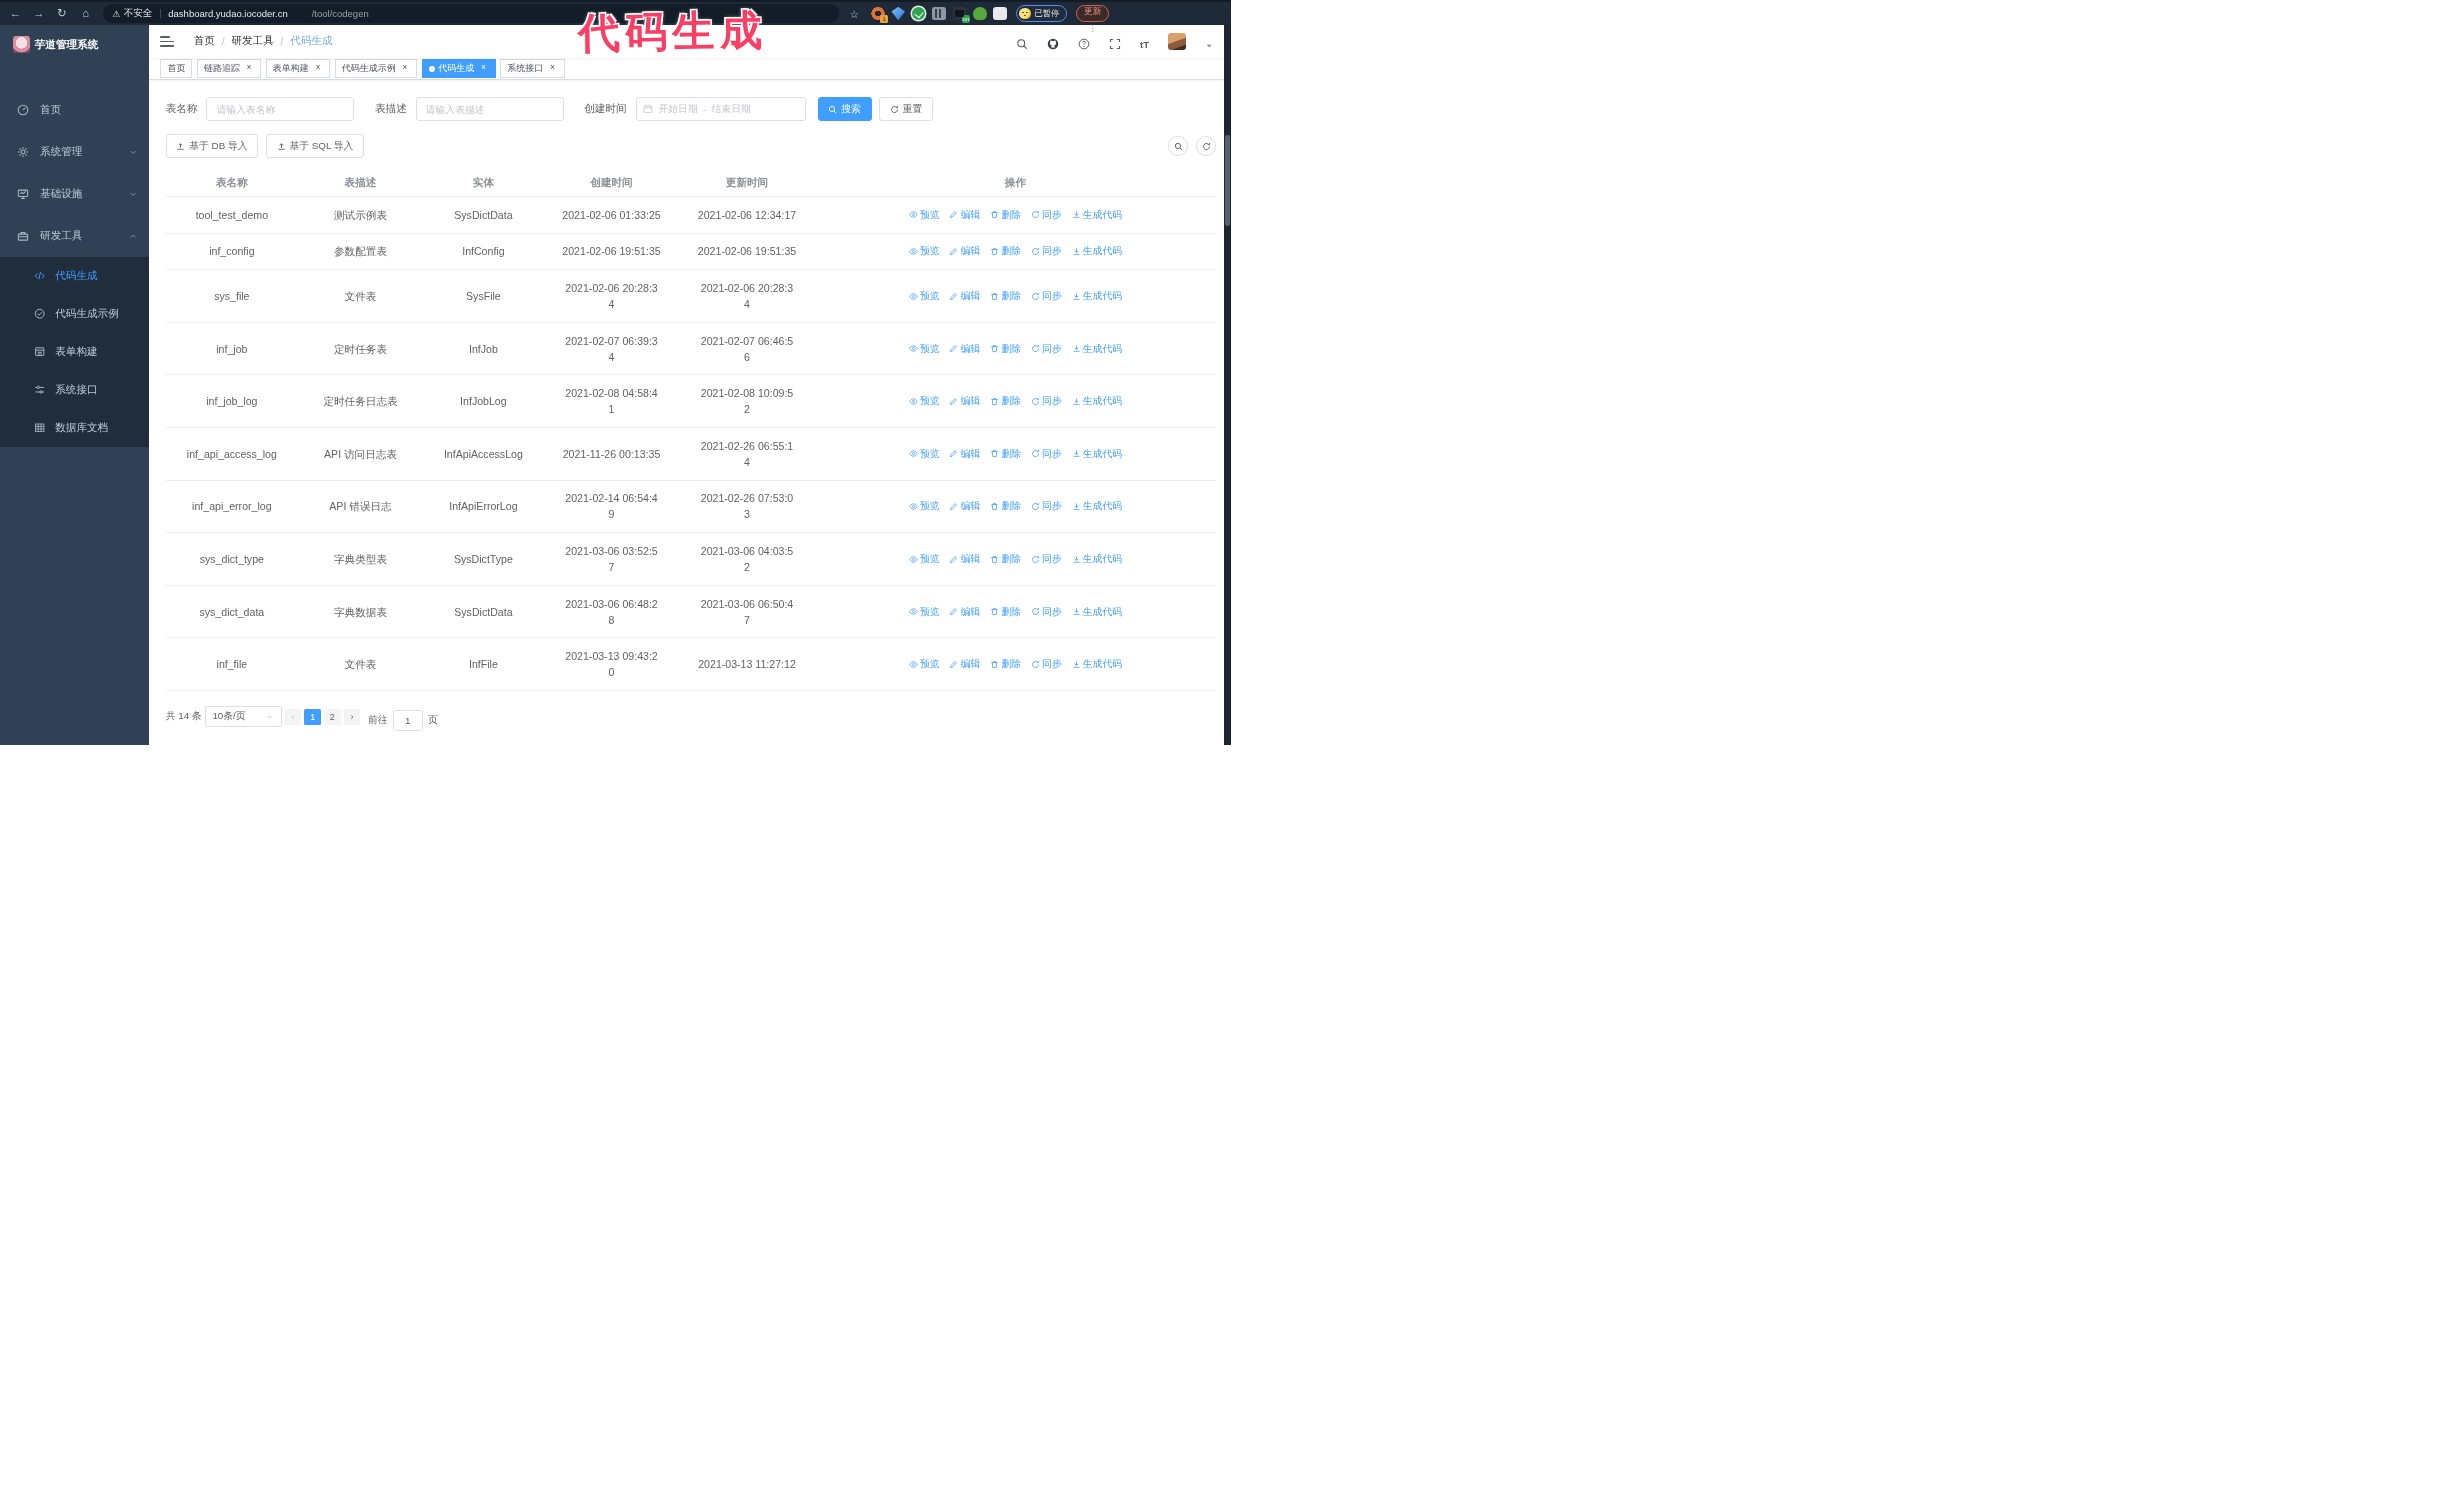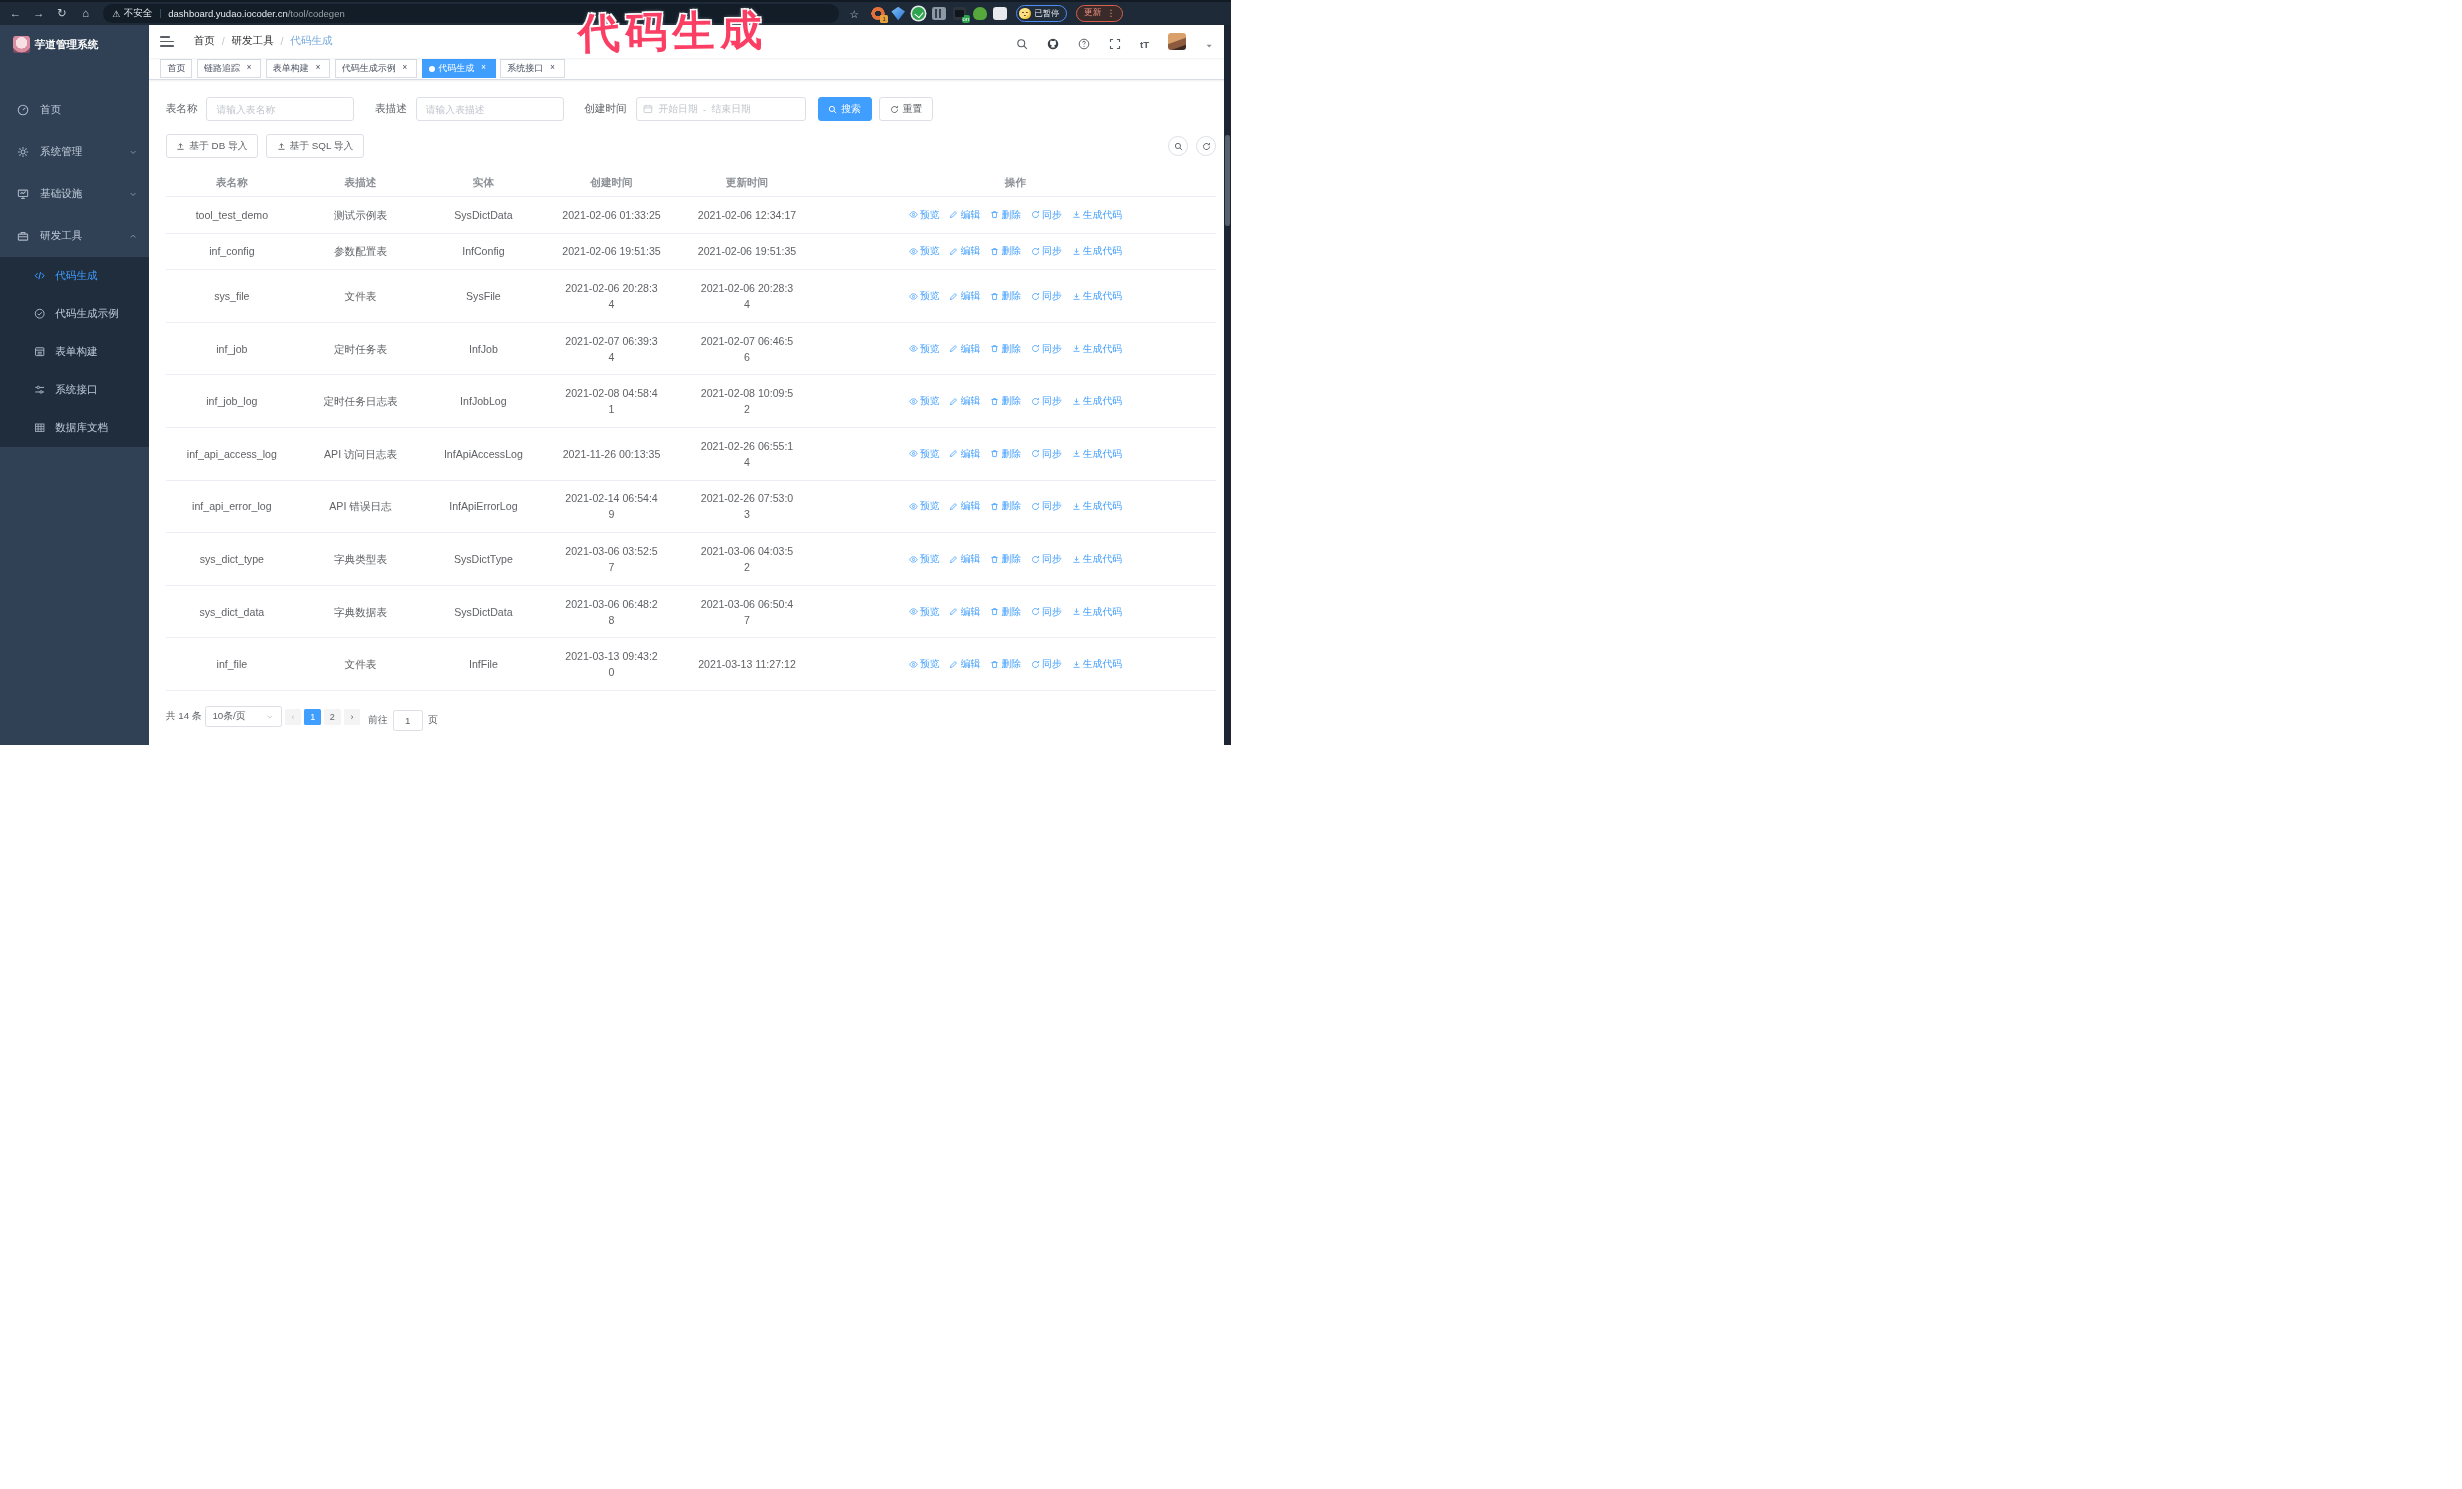--- a/index.html
+++ b/index.html
@@ -12,21 +12,21 @@
   
   .chrome { position:absolute; top:0; left:0; right:0; height:25px; background:#1e2a38;
             border-top:2.3px solid #121b24; display:flex; align-items:center; z-index:5; }
   .nav-btn { width:16.7px; height:16.7px; margin-left:6.8px; color:#c3cad2; font-size:11.4px; line-height:16.7px;
              text-align:center; border-radius:50%; flex-shrink:0; }
   .omnibox { margin-left:9px; width:736px; height:19px; background:#131d28; border-radius:9.8px;
              display:flex; align-items:center; padding:0 9px; font-size:9.5px; color:#e8eaed; }
   .warn-glyph { font-size:9px; color:#e8eaed; margin-right:3.8px; }
   .omni-divider { width:0.8px; height:9.8px; background:#3d4a59; margin:0 7.6px; }
   .url-host { color:#e8eaed; }
-  .url-path { color:#9aa0a6; }
+  .url-path { color:#9aa0a6;margin-left:24px; }
   .star-glyph { margin-left:10.6px; color:#c3cad2; font-size:10.6px; }
   .ext-area { display:flex; align-items:center; gap:6.8px; margin-left:12px; }
   .ext { width:13.6px; height:13.6px; border-radius:3px; position:relative; flex-shrink:0; }
   .ext-badge { position:absolute; right:-3.8px; bottom:-3px; min-width:8.3px; height:8.3px; border-radius:1.5px;
                font-size:6px; line-height:8.3px; text-align:center; padding:0 0.8px; }
   .ext-donut { background:radial-gradient(circle at 50% 50%, #1e2a38 0 3px, #e2703a 3px 6.8px, transparent 6.8px); border-radius:50%; }
   .ext-gem  { background:linear-gradient(135deg,#7ec3f7,#2b6fd4); clip-path:polygon(50% 0,100% 35%,50% 100%,0 35%); }
   .ext-shield { background:#2ea44f; border-radius:50%; box-shadow:0 0 0 1.5px #e8eaed; }
   .ext-shield::after { content:""; position:absolute; left:3.8px; top:3px; width:4.5px; height:6px;
                        border:1.5px solid #fff; border-top:none; border-left:none; transform:rotate(40deg); }
@@ -38,21 +38,21 @@
   .ext-alien { background:#57a83c; border-radius:50% 50% 40% 40%; }
   .ext-puzzle { background:#e8eaed; border-radius:3px; }
   .badge-orange { background:#e8a33d; color:#2b2b2b; }
   .badge-green { background:#2ea44f; color:#fff; border-radius:2.3px; }
   .profile-chip { margin-left:9px; height:17px; border:1.5px solid #4d8ef7; border-radius:9px; background:#212d3b;
                   display:flex; align-items:center; gap:3.8px; padding:0 6.8px 0 2.3px; color:#e8eaed; font-size:8.3px; flex-shrink:0; }
   .profile-face { width:11.4px; height:11.4px; border-radius:50%; background:radial-gradient(circle at 35% 35%, #ffe082 0 55%, #f6c53d 60%); position:relative; }
   .profile-face::after { content:""; position:absolute; left:3px; top:3.8px; width:1.5px; height:1.5px; background:#5d4015;
                          border-radius:50%; box-shadow:3.8px 0 0 #5d4015, 1.9px 3px 0 #5d4015; }
   .update-pill { margin-left:9px; height:17.4px; border:1.5px solid #d7604b; border-radius:9px; background:#3b2a2a;
-                 display:flex; align-items:center; gap:5.3px; padding:0 6.8px; color:#f0907e; font-size:8.7px; flex-shrink:0; }
+                 display:flex; align-items:center; gap:5.3px; padding:0 6.8px; color:#f0907e; font-size:8.7px; flex-shrink:0;flex-direction:column; }
   .menu-dots { color:#f0907e; font-size:9px; }
 
   
   .app { position:absolute; top:25px; left:0; right:0; bottom:0; display:flex; }
 
   
   .sidebar { width:149px; flex-shrink:0; background:#304156; color:#bfcbd9; overflow:hidden; }
   .logo-row { height:39px; display:flex; align-items:center; gap:5px; padding-left:13px; }
   .logo-img { width:16.7px; height:16.7px; border-radius:2.3px; flex-shrink:0;
               background:radial-gradient(circle at 50% 40%, #f7dfe4 0 42%, #d88ea0 45% 70%, #7e4a62 75%); }

